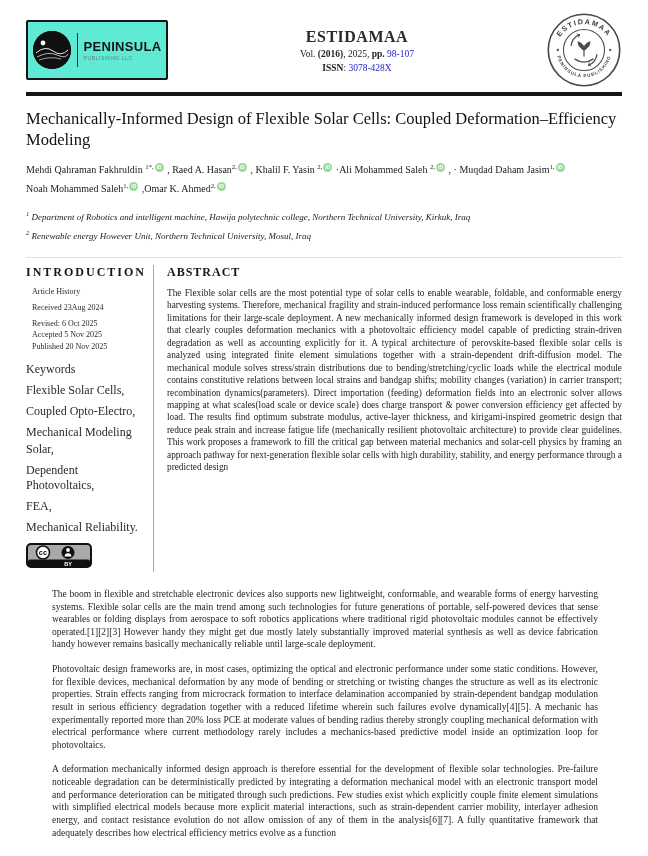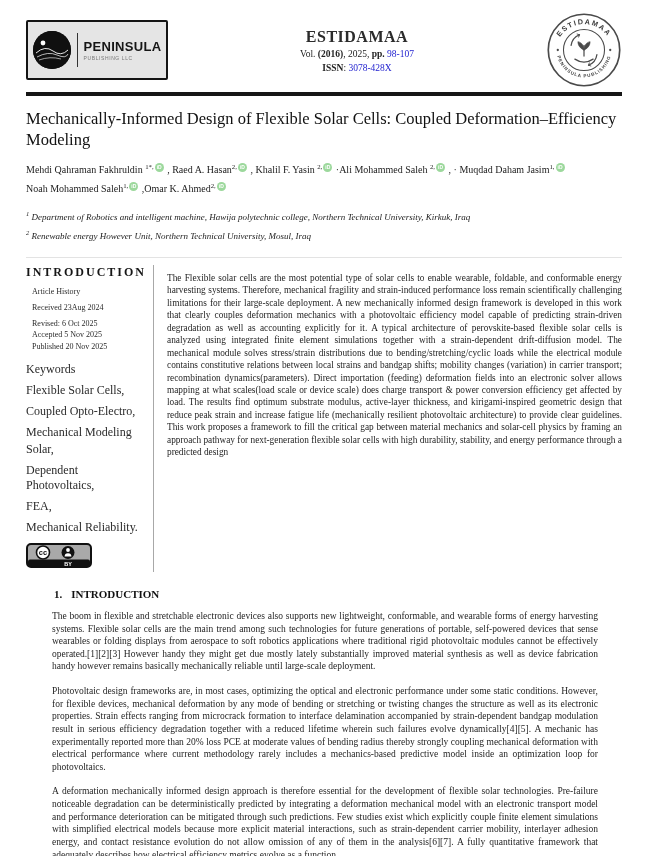--- a/index.html
+++ b/index.html
@@ -4,21 +4,21 @@
 <style>
   html,body{margin:0;padding:0;background:#888;}
   .page{
     width:648px;height:856px;background:#ffffff;margin:0 auto;
     box-sizing:border-box;padding:12px 26px 8px 26px;
     font-family:"Liberation Serif", serif;color:#1c1c1c;position:relative;overflow:hidden;
   }
   
   .header{display:flex;align-items:center;justify-content:space-between;height:76px;}
   .pub-logo{width:138px;height:56px;border:2px solid #141414;border-radius:2px;
-    display:flex;align-items:center;justify-content:center;gap:6px;background:#e5e5e5;}
+    display:flex;align-items:center;justify-content:center;gap:6px;background:#5eead4;}
   .pub-logo-circle{width:38px;height:38px;border-radius:50%;background:#101010;flex:0 0 auto;
     display:flex;align-items:center;justify-content:center;}
   .pub-logo-divider{width:1px;height:34px;background:#333;}
   .pub-logo-textwrap{display:flex;flex-direction:column;line-height:1;}
   .pub-name{font-family:"Liberation Sans",sans-serif;font-weight:bold;font-size:13px;color:#161616;letter-spacing:.3px;}
   .pub-sub{font-family:"Liberation Sans",sans-serif;font-size:5px;color:#777;margin-top:3px;letter-spacing:.6px;}
   .journal-block{text-align:center;line-height:1.45;}
   .journal-name{font-size:16px;font-weight:bold;color:#2b2b2b;letter-spacing:.5px;}
   .journal-line{font-size:9.5px;color:#222;}
   .journal-line b{font-weight:bold;}
@@ -156,25 +156,25 @@
           <text x="17" y="12" text-anchor="middle" font-family="Liberation Sans, sans-serif" font-size="7.5" font-weight="bold" fill="#111111">cc</text>
           <circle cx="42" cy="9.5" r="6.5" fill="#111111"></circle>
           <circle cx="42" cy="7" r="1.9" fill="#ffffff"></circle>
           <path d="M38.6 13.6 a 3.4 3.4 0 0 1 6.8 0 z" fill="#ffffff"></path>
           <text x="42" y="22.8" text-anchor="middle" font-family="Liberation Sans, sans-serif" font-size="5.5" font-weight="bold" fill="#ffffff">BY</text>
         </svg>
       </span>
     </div>
 
     <div class="info-right">
+      <div class="abstract-heading">ABSTRACT</div>
       <div class="abstract-text">The Flexible solar cells are the most potential type of solar cells to enable wearable, foldable, and conformable energy harvesting systems. Therefore, mechanical fragility and strain-induced performance loss remain scientifically challenging limitations for their large-scale deployment. A new mechanically informed design framework is developed in this work that clearly couples deformation mechanics with a photovoltaic efficiency model capable of predicting strain-driven degradation as well as accounting explicitly for it. A typical architecture of perovskite-based flexible solar cells is analyzed using integrated finite element simulations together with a strain-dependent drift-diffusion model. The mechanical module solves stress/strain distributions due to bending/stretching/cyclic loads while the electrical module contains constitutive relations between local strains and bandgap shifts; mobility changes (variation) in carrier transport; recombination dynamics(parameters). Direct importation (feeding) deformation fields into an electronic solver allows mapping at what scales(load scale or device scale) does charge transport &amp; power conversion efficiency get affected by load. The results find optimum substrate modulus, active-layer thickness, and kirigami-inspired geometric design that reduce peak strain and increase fatigue life (mechanically resilient photovoltaic architecture) to provide clear guidelines. This work proposes a framework to fill the critical gap between material mechanics and solar-cell physics by framing an approach pathway for next-generation flexible solar cells with high durability, stability, and energy performance through a predicted design</div>
     </div>
   </div>
 
   <div class="intro">
-    <div class="intro-heading"><span class="num">1.</span><span>INTRODUCTION</span></div>
     <p class="first">The boom in flexible and stretchable electronic devices also supports new lightweight, conformable, and wearable forms of energy harvesting systems. Flexible solar cells are the main trend among such technologies for future generations of portable, self-powered devices that sense wearables or folding displays from aerospace to soft robotics applications where traditional rigid photovoltaic modules cannot be effectively operated.[1][2][3] However handy they might get due mostly lately substantially improved material synthesis as well as device fabrication handy however remains basically mechanically reliable until large-scale deployment.</p>
     <p>Photovoltaic design frameworks are, in most cases, optimizing the optical and electronic performance under some static conditions. However, for flexible devices, mechanical deformation by any mode of bending or stretching or twisting changes the structure as well as its electronic properties. Strain effects ranging from microcrack formation to interface delamination accompanied by strain-dependent bandgap modulation result in serious efficiency degradation together with a reduced lifetime wherein such failures evolve dynamically[4][5]. A mechanic has experimentally reported more than 20% loss PCE at moderate values of bending radius thereby strongly coupling mechanical deformation with electrical performance where current methodology rarely includes a mechanics-based predictive model inside an optimization loop for photovoltaics.</p>
     <p>A deformation mechanically informed design approach is therefore essential for the development of flexible solar technologies. Pre-failure noticeable degradation can be deterministically predicted by integrating a deformation mechanical model with an electronic transport model and performance deterioration can be mitigated through such predictions. Few studies exist which explicitly couple finite element simulations with simplified electrical models because more explicit material interactions, such as strain-dependent carrier mobility, interlayer adhesion energy, and contact resistance evolution do not allow omission of any of them in the analysis[6][7]. A fully quantitative framework that adequately describes how electrical efficiency metrics evolve as a function</p>
   </div>
 
 
 </div>
 
 </body></html>

